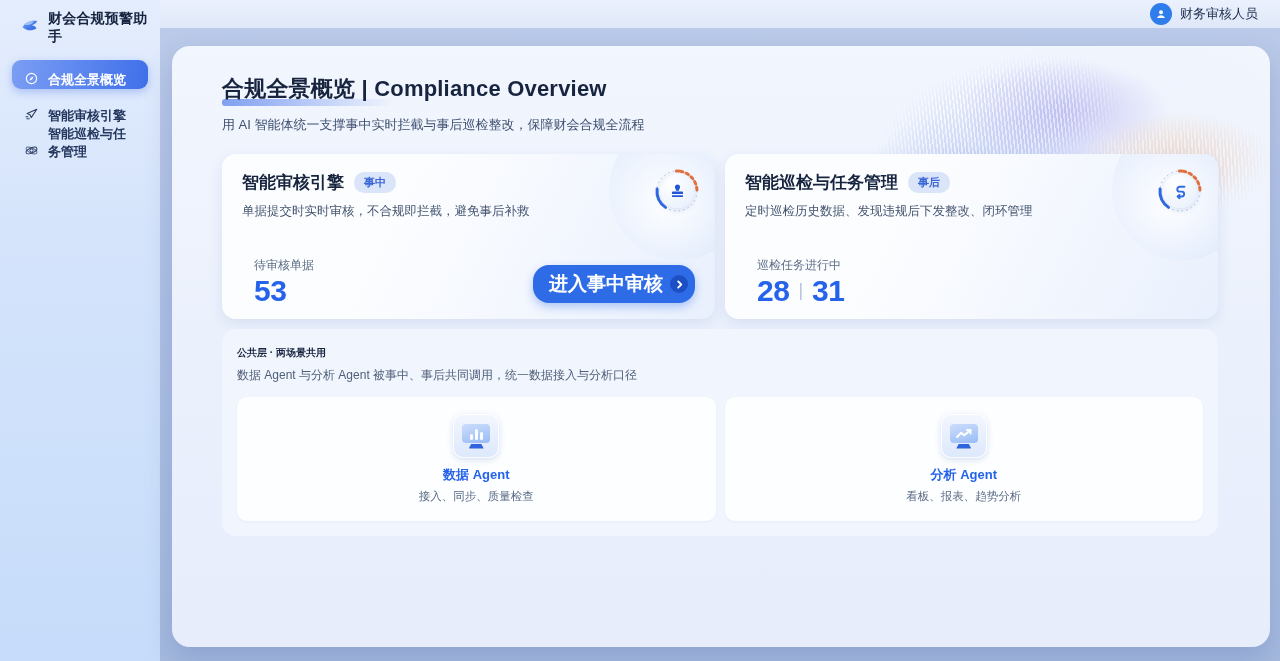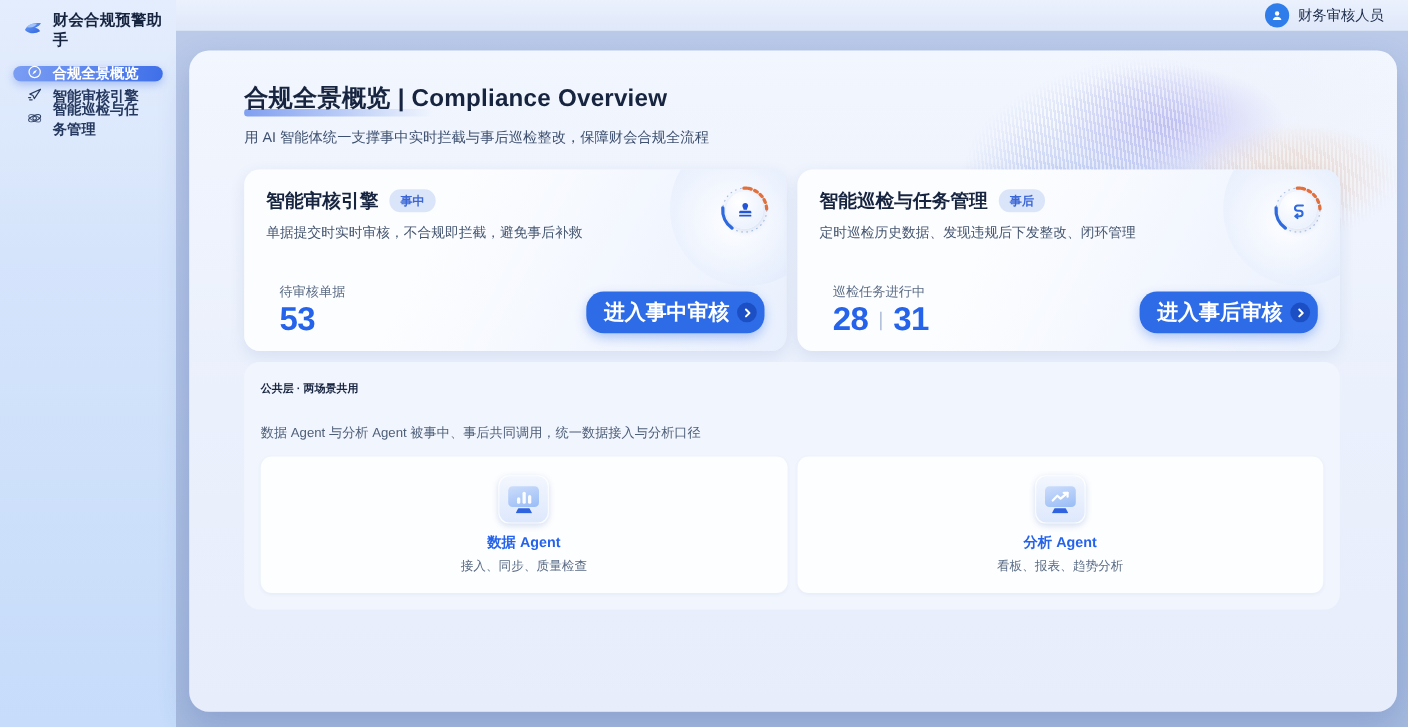--- a/index.html
+++ b/index.html
@@ -22,21 +22,21 @@
   .user{display:flex;align-items:center;gap:8px;font-size:13px;color:#1b2b4b;cursor:pointer;}
   .avatar{width:22px;height:22px;border-radius:50%;background:#2f7ceb;display:flex;align-items:center;justify-content:center;}
   
   .sidebar{
     position:absolute;left:0;top:0;bottom:0;width:160px;
     background:linear-gradient(180deg,#e4edfd 0%,#d5e4fb 35%,#c6dcfa 100%);
   }
   .brand{display:flex;align-items:center;gap:8px;padding:10px 0 0 20px;}
   .brand-title{font-size:14px;font-weight:700;color:#16233f;letter-spacing:.2px;}
   .nav{margin-top:14px;padding:0 12px;display:flex;flex-direction:column;gap:7px;}
-  .nav-item{height:14px;display:flex;align-items:center;gap:9px;padding:0 12px;border-radius:9px;
+  .nav-item{height:29px;display:flex;align-items:flex-end;gap:9px;padding:0 12px;border-radius:9px;
     font-size:13px;color:#24375e;font-weight:600;cursor:pointer;}
   .nav-item.active{background:linear-gradient(100deg,var(--nav-from),var(--nav-to));color:#fff;
     box-shadow:0 3px 8px rgba(63,111,233,.35);}
   .nav-item svg{flex:0 0 auto;}
   
   .panel{
     position:absolute;left:172px;top:46px;right:10px;bottom:14px;border-radius:18px;
     background:linear-gradient(180deg,#f2f6fe 0%,#eaf0fc 55%,#e7edfb 100%);
     box-shadow:0 12px 28px rgba(52,82,160,.22);
     overflow:hidden;padding:28px 52px 0 50px;
@@ -82,21 +82,21 @@
     box-shadow:0 4px 10px rgba(46,108,231,.35);font-family:inherit;}
   .cta-arrow{width:18px;height:18px;border-radius:50%;background:#1d4fc4;display:flex;align-items:center;justify-content:center;}
   .icon-wrap{position:absolute;top:13px;right:14px;width:48px;height:48px;}
   .icon-ring{position:absolute;inset:0;}
   .icon-core{position:absolute;left:7px;top:7px;width:34px;height:34px;border-radius:50%;
     background:radial-gradient(circle at 35% 30%,#ffffff,#edf3fd 70%);
     box-shadow:0 2px 6px rgba(50,90,180,.18);display:flex;align-items:center;justify-content:center;}
   
   .shared{margin-top:10px;background:#f1f5fd;border-radius:14px;padding:17px 15px 15px;position:relative;z-index:2;}
   .shared-title{font-size:10px;font-weight:700;color:#17243f;}
-  .shared-sub{margin-top:25px;font-size:12px;color:#4e5f79;}
+  .shared-sub{margin-top:7px;font-size:12px;color:#4e5f79;}
   .agents{display:flex;gap:9px;margin-top:13px;}
   .agent{flex:1;height:124px;background:#fdfeff;border-radius:10px;display:flex;flex-direction:column;
     align-items:center;justify-content:center;cursor:pointer;box-shadow:0 1px 3px rgba(60,100,180,.05);}
   .agent-chip{width:46px;height:44px;border-radius:10px;
     background:linear-gradient(180deg,#f3f7fe,#dde8fc);
     box-shadow:0 2px 6px rgba(60,100,180,.20), inset 0 0 0 1px rgba(255,255,255,.85);
     display:flex;flex-direction:column;align-items:center;justify-content:center;}
   .monitor{width:28px;height:19px;border-radius:4px;background:linear-gradient(165deg,#cdddfb,#98bcf6);
     display:flex;align-items:flex-end;justify-content:center;gap:2px;padding:3px 5px;}
   .monitor.center{align-items:center;padding:2px;}
@@ -226,28 +226,20 @@
       </div>
       <div class="scard-desc">定时巡检历史数据、发现违规后下发整改、闭环管理</div>
       <div class="stat">
         <div class="stat-label">巡检任务进行中</div>
         <div class="stat-vals">
           <span class="stat-num">28</span>
           <span class="stat-div">|</span>
           <span class="stat-num">31</span>
         </div>
       </div>
-      <button class="cta">
-        <span>进入事后审核</span>
-        <span class="cta-arrow">
-          <svg width="9" height="9" viewBox="0 0 10 10" fill="none" stroke="#fff" stroke-width="2" stroke-linecap="round" stroke-linejoin="round">
-              <path d="M3.5 1.5 7 5 3.5 8.5"></path>
-            </svg>
-        </span>
-      </button>
       <div class="icon-wrap">
         <svg class="icon-ring" width="48" height="48" viewBox="0 0 48 48" fill="none">
           <circle cx="24" cy="24" r="20" stroke="#a9bedf" stroke-width="1" stroke-dasharray="1.5 3.2"></circle>
           <circle cx="24" cy="24" r="20" stroke="#2f6be0" stroke-width="3" stroke-linecap="round" stroke-dasharray="21 104.7" transform="rotate(125 24 24)"></circle>
           <circle cx="24" cy="24" r="20" stroke="#e4713c" stroke-width="3" stroke-linecap="round" stroke-dasharray="2.6 3.4 2.6 3.4 2.6 3.4 2.6 3.4 2.6 94" transform="rotate(-80 24 24)"></circle>
         </svg>
         <div class="icon-core">
           <svg width="19" height="19" viewBox="0 0 24 24" fill="none" stroke="#2f6be0" stroke-width="2.4" stroke-linecap="round" stroke-linejoin="round">
             <path d="M17 6h-6a3.1 3.1 0 0 0 0 6.2h2.5a3.1 3.1 0 0 1 0 6.2H8.6"></path>
             <path d="M10.8 16.3 8.4 18.4l2.4 2.1"></path>

